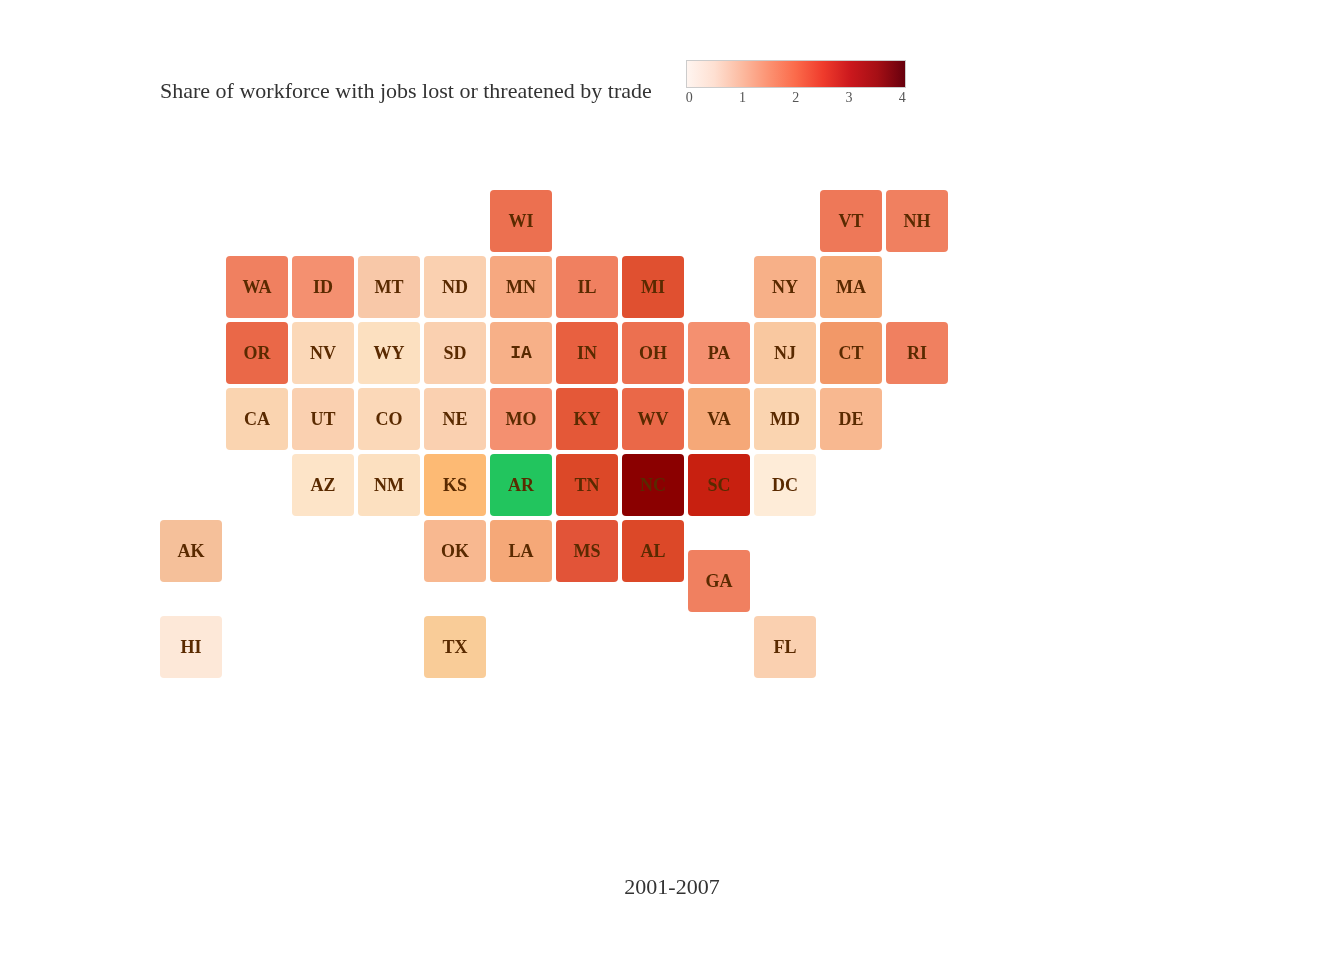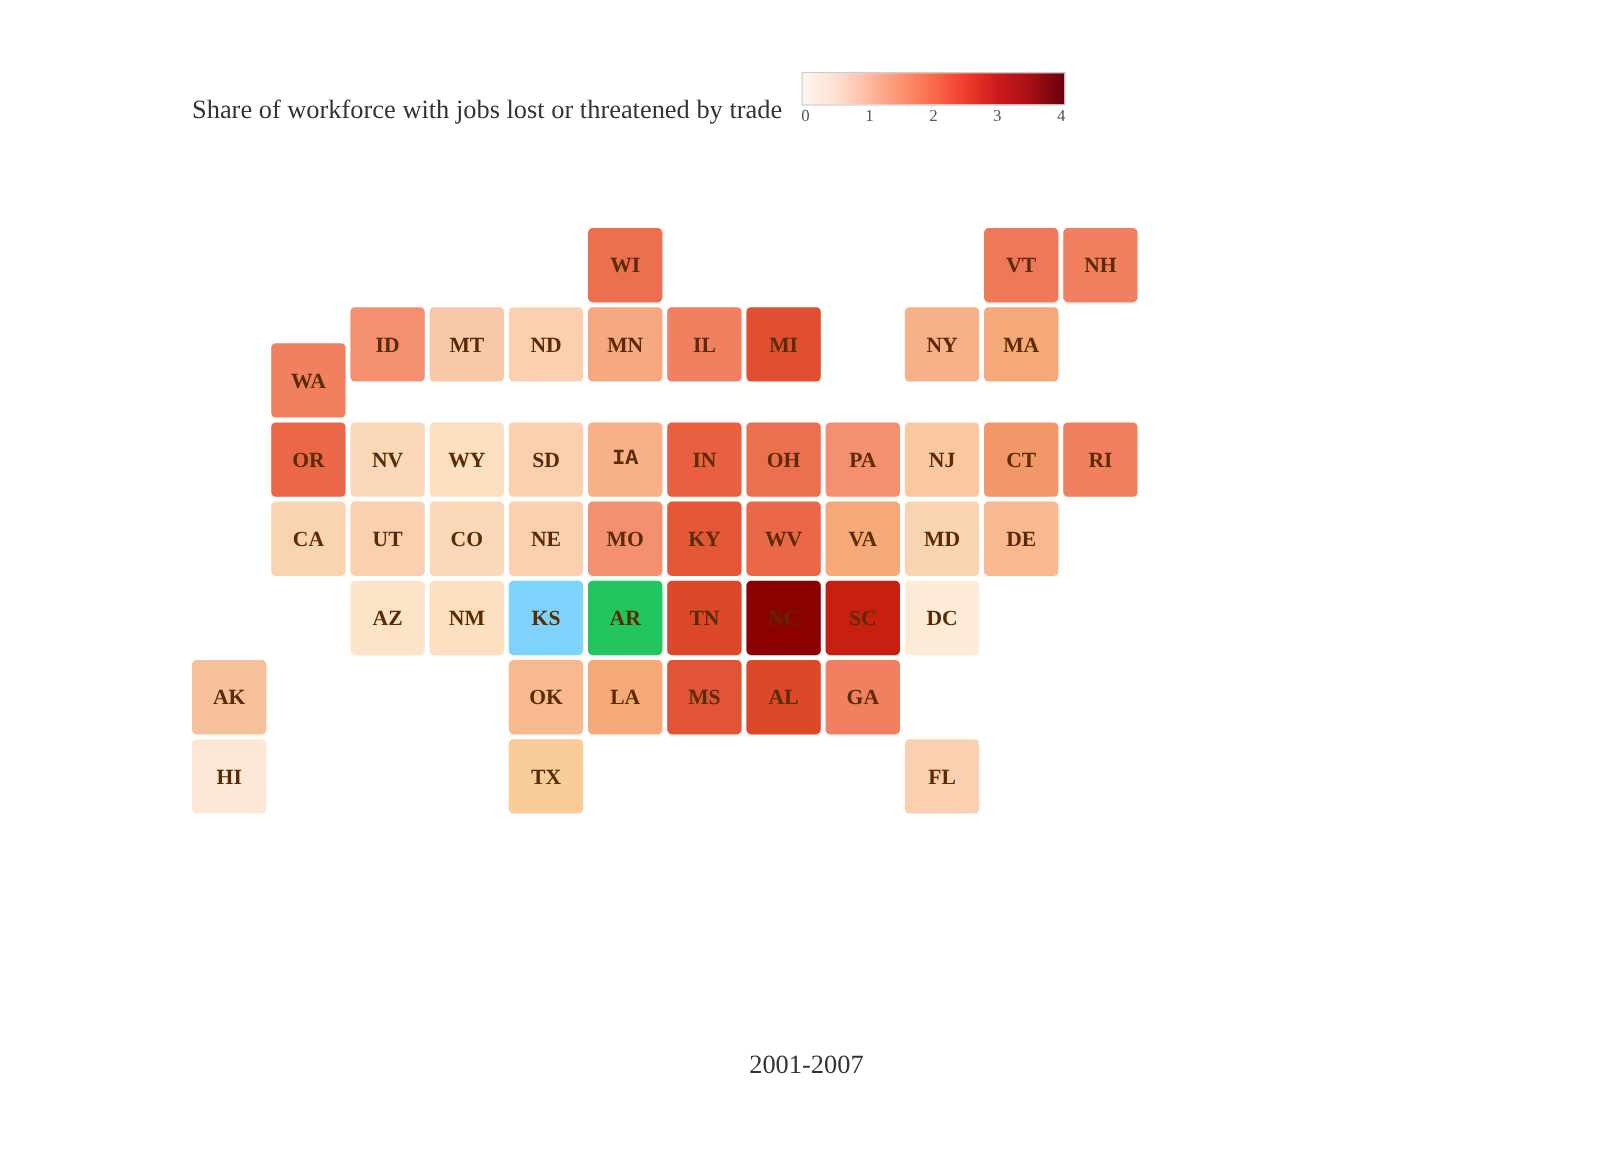--- a/index.html
+++ b/index.html
@@ -17,21 +17,21 @@
       height: 960px;
     }
 
     
     .legend-area {
       position: absolute;
       top: 60px;
       left: 160px;
       display: flex;
       align-items: flex-end;
-      gap: 16px;
+      gap: 34px;
     }
 
     .legend-title {
       font-size: 22px;
       color: #333;
       line-height: 1.3;
       max-width: 500px;
     }
 
     .legend-scale-wrapper {
@@ -127,21 +127,21 @@
         <div class="state-cell" style="background-color: rgb(236, 112, 80);">WI</div>
         <div class="state-cell empty"></div>
         <div class="state-cell empty"></div>
         <div class="state-cell empty"></div>
         <div class="state-cell empty"></div>
         <div class="state-cell" style="background-color: rgb(238, 120, 88);">VT</div>
         <div class="state-cell" style="background-color: rgb(240, 128, 96);">NH</div>
       </div>
       <div class="map-row">
         <div class="state-cell empty"></div>
-        <div class="state-cell" style="background-color: rgb(240, 128, 96); margin-top: 30px;">WA</div>
+        <div class="state-cell" style="background-color: rgb(240, 128, 96);">WA</div>
         <div class="state-cell" style="background-color: rgb(244, 144, 112);">ID</div>
         <div class="state-cell" style="background-color: rgb(248, 200, 168);">MT</div>
         <div class="state-cell" style="background-color: rgb(250, 208, 176);">ND</div>
         <div class="state-cell" style="background-color: rgb(246, 168, 128);">MN</div>
         <div class="state-cell" style="background-color: rgb(240, 128, 96);">IL</div>
         <div class="state-cell" style="background-color: rgb(224, 80, 48);">MI</div>
         <div class="state-cell empty"></div>
         <div class="state-cell" style="background-color: rgb(247, 176, 136);">NY</div>
         <div class="state-cell" style="background-color: rgb(245, 168, 120);">MA</div>
         <div class="state-cell empty"></div>
@@ -172,39 +172,39 @@
         <div class="state-cell" style="background-color: rgb(245, 168, 120);">VA</div>
         <div class="state-cell" style="background-color: rgb(250, 212, 176);">MD</div>
         <div class="state-cell" style="background-color: rgb(248, 184, 144);">DE</div>
         <div class="state-cell empty"></div>
       </div>
       <div class="map-row">
         <div class="state-cell empty"></div>
         <div class="state-cell empty"></div>
         <div class="state-cell" style="background-color: rgb(253, 228, 200);">AZ</div>
         <div class="state-cell" style="background-color: rgb(252, 224, 192);">NM</div>
-        <div class="state-cell" style="background-color: #7dd3fc;">KS</div>
+        <div class="state-cell" style="background-color: #fdba74;">KS</div>
         <div class="state-cell" style="background-color: #22c55e;">AR</div>
         <div class="state-cell" style="background-color: rgb(220, 72, 40);">TN</div>
         <div class="state-cell" style="background-color: rgb(139, 0, 0);">NC</div>
         <div class="state-cell" style="background-color: rgb(200, 32, 16);">SC</div>
         <div class="state-cell" style="background-color: rgb(254, 236, 216);">DC</div>
         <div class="state-cell empty"></div>
         <div class="state-cell empty"></div>
       </div>
       <div class="map-row">
         <div class="state-cell" style="background-color: rgb(245, 192, 154);">AK</div>
         <div class="state-cell empty"></div>
         <div class="state-cell empty"></div>
         <div class="state-cell empty"></div>
         <div class="state-cell" style="background-color: rgb(248, 184, 144);">OK</div>
         <div class="state-cell" style="background-color: rgb(245, 168, 120);">LA</div>
         <div class="state-cell" style="background-color: rgb(226, 84, 56);">MS</div>
         <div class="state-cell" style="background-color: rgb(220, 72, 40);">AL</div>
-        <div class="state-cell" style="background-color: rgb(240, 128, 96);">GA</div>
+        <div class="state-cell" style="background-color: rgb(240, 128, 96); margin-top: 30px;">GA</div>
         <div class="state-cell empty"></div>
         <div class="state-cell empty"></div>
         <div class="state-cell empty"></div>
       </div>
       <div class="map-row">
         <div class="state-cell" style="background-color: rgb(253, 232, 216);">HI</div>
         <div class="state-cell empty"></div>
         <div class="state-cell empty"></div>
         <div class="state-cell empty"></div>
         <div class="state-cell" style="background-color: rgb(249, 204, 152);">TX</div>

